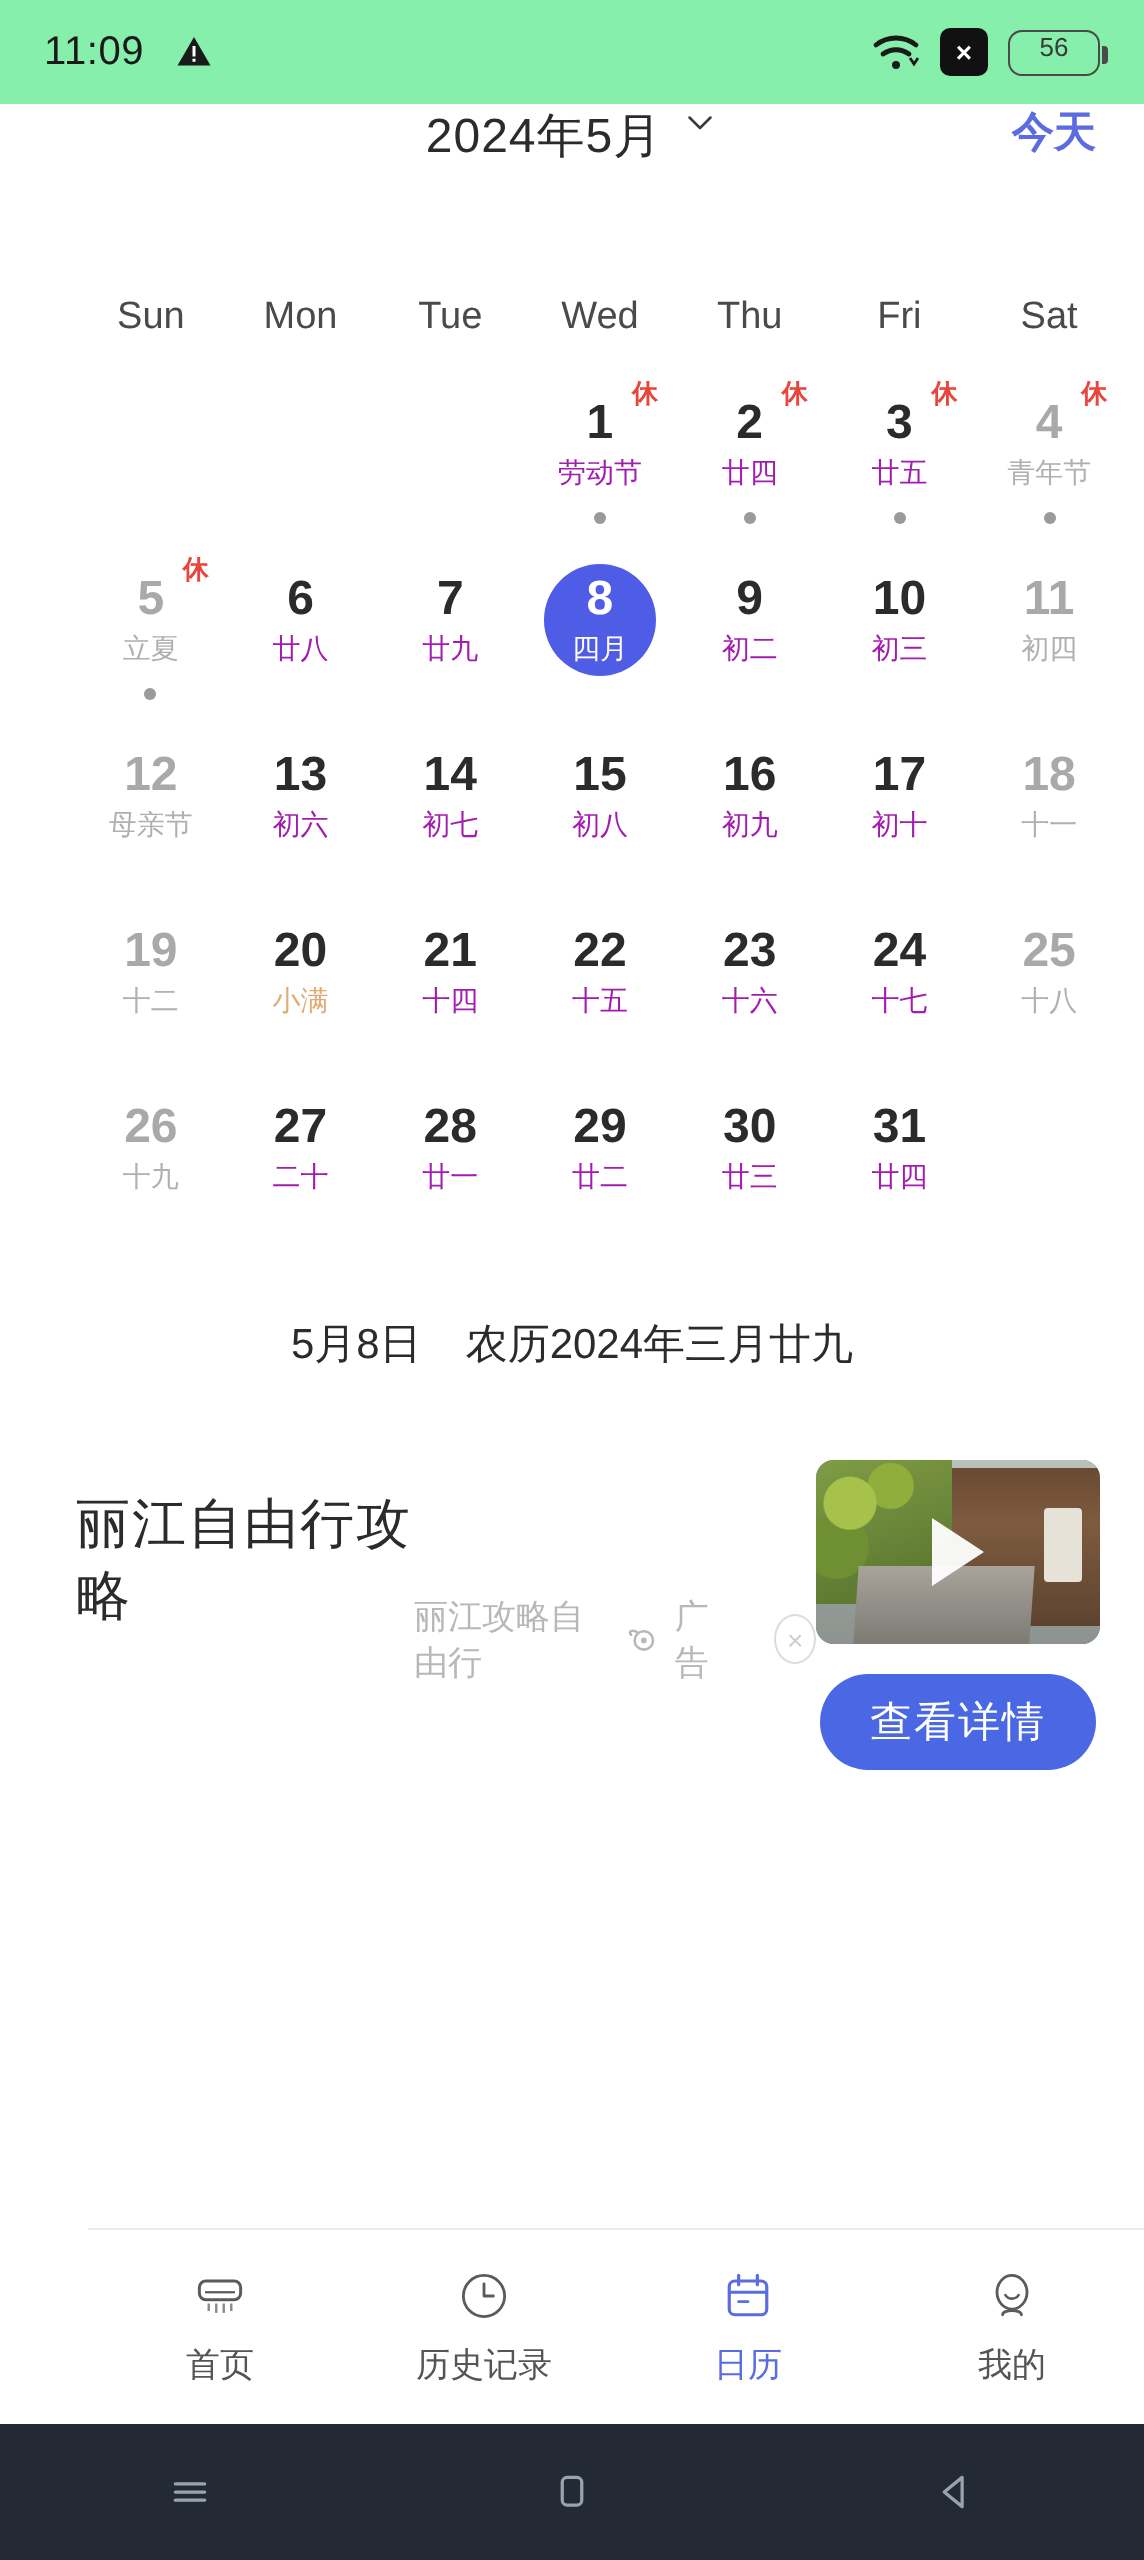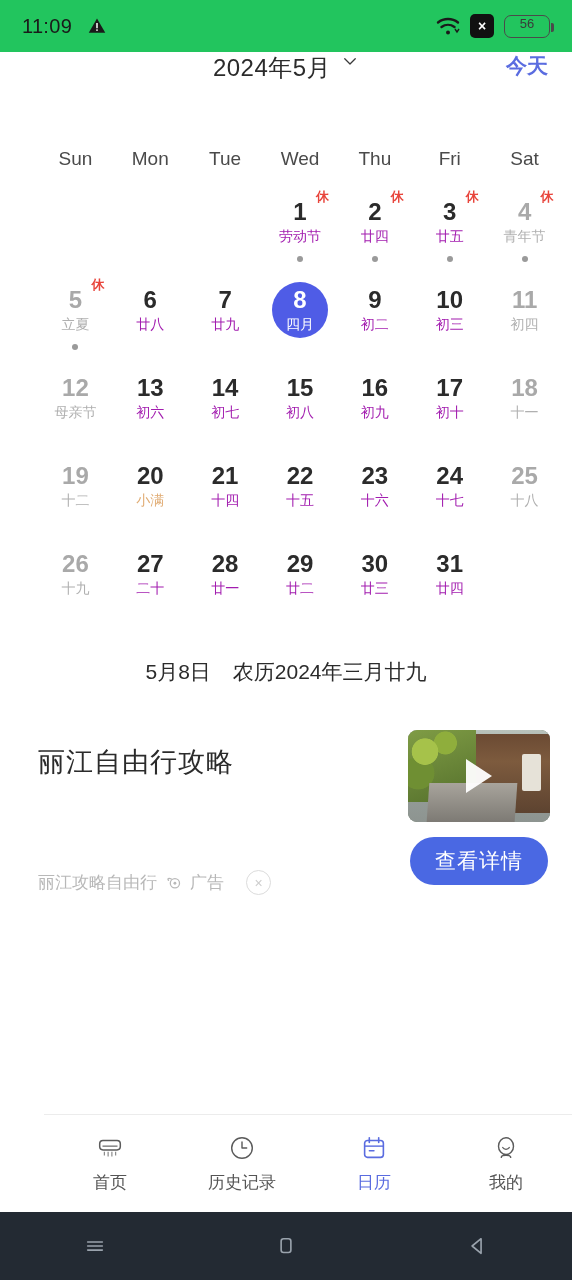--- a/index.html
+++ b/index.html
@@ -11,21 +11,21 @@
     overflow:hidden;
     position:relative;
   }
 
   
   .statusbar {
     height:52px;
     display:flex;
     align-items:center;
     padding:12px 22px;
-    background:#22c55e;
+    background:#86efac;
   }
   .status-time {
     font-size:20px;
     font-weight:500;
     color:#1a1a1a;
     letter-spacing:.3px;
   }
   .status-left { display:flex; align-items:center; gap:16px; }
   .status-right { margin-left:auto; display:flex; align-items:center; gap:10px; }
   .warn-icon { width:18px; height:18px; display:block; }
@@ -158,21 +158,20 @@
   .adcard {
     margin-top:44px;
     padding:0 22px 0 26px;
     display:flex;
     justify-content:space-between;
     position:relative;
     height:175px;
   }
   .ad-left {
     display:flex;
-    flex-direction:column;
     justify-content:space-between;
     padding:14px 0 10px 12px;
   }
   .ad-title {
     font-size:27px;
     color:#2b2b2b;
     letter-spacing:1px;
   }
   .ad-meta {
     display:flex;

